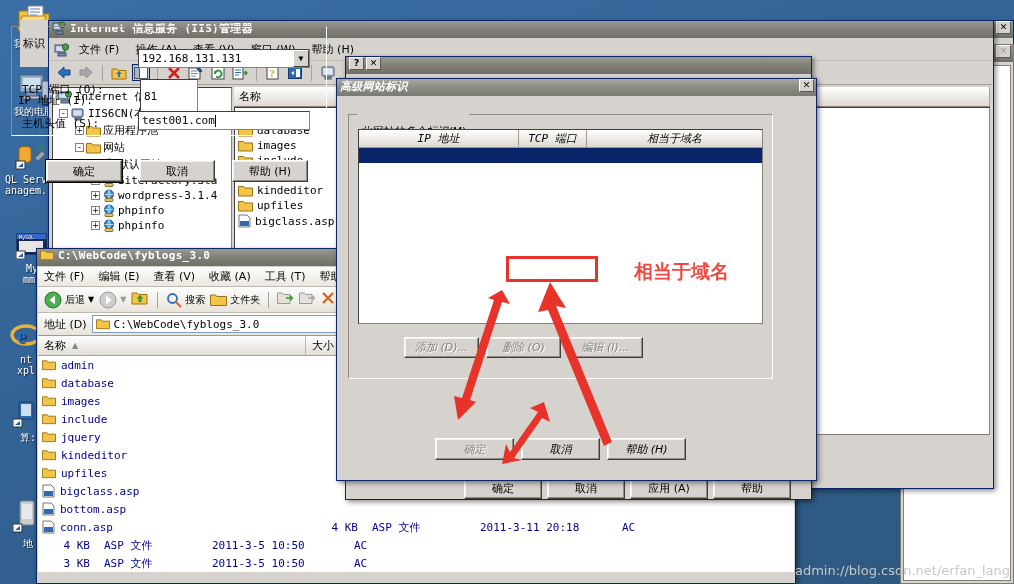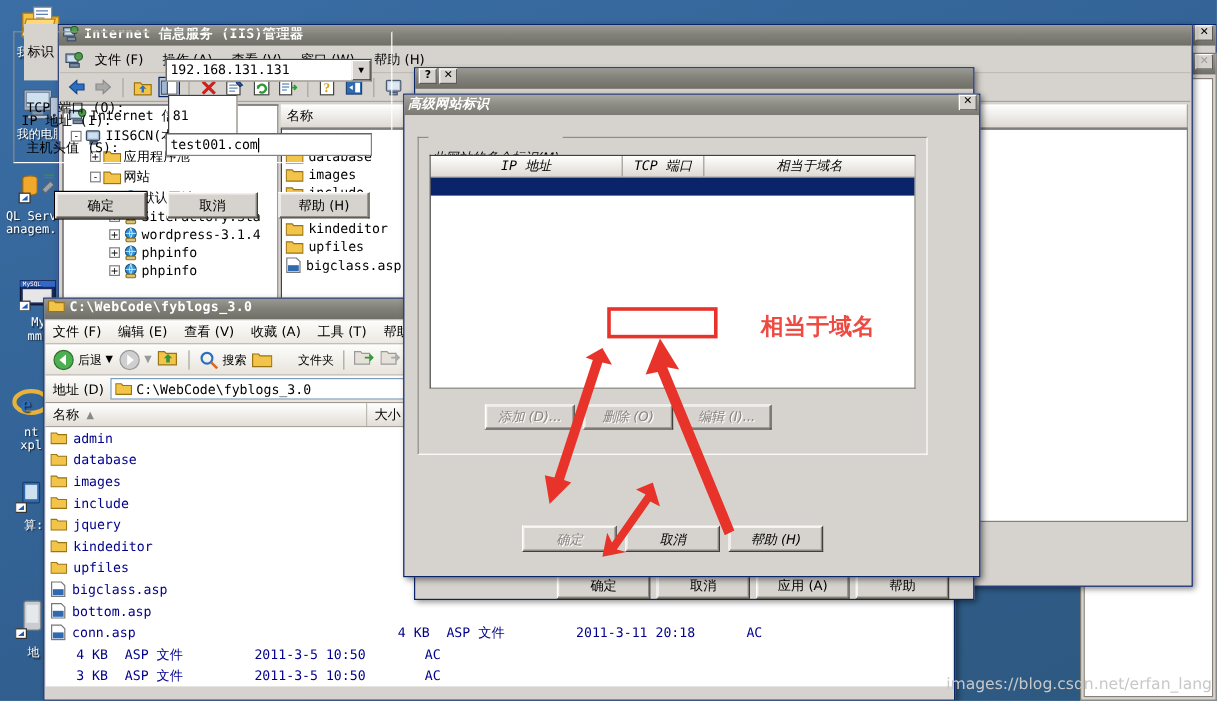--- a/index.html
+++ b/index.html
@@ -541,21 +541,21 @@
         </svg>
       </span>
       <span class="tsep"></span>
       <span style="display:flex;align-items:center;gap:3px;">
         <svg width="16" height="16" viewBox="0 0 16 16">
           <circle cx="6.5" cy="6.5" r="4.5" fill="none" stroke="#2b6fc4" stroke-width="1.8"></circle>
           <path d="M10 10 L15 15" stroke="#d86a1e" stroke-width="2.2"></path>
         </svg>
         <span class="lbl">搜索</span>
       </span>
-      <span style="display:flex;align-items:center;gap:21px;">
+      <span style="display:flex;align-items:center;gap:3px;">
         <svg width="17" height="14" viewBox="0 0 17 14">
           <path d="M0.5 2 h5 l1.3 1.5 H16.5 V12.5 H0.5 Z" fill="#f3c44a" stroke="#9a7410"></path>
         </svg>
         <span class="lbl">文件夹</span>
       </span>
       <span class="tsep"></span>
       <span>
         <svg width="17" height="14" viewBox="0 0 17 14">
           <path d="M0.5 2 h5 l1.3 1.5 H13 V12.5 H0.5 Z" fill="#e6e2d9" stroke="#9a9a9a"></path>
           <path d="M9 7 h6 M13 4.5 l2.5 2.5 -2.5 2.5" fill="none" stroke="#2f9a35" stroke-width="1.4"></path>
@@ -820,13 +820,13 @@
 <svg class="arrowsvg" style="left:440px;top:280px;width:80px;height:200px;" viewBox="0 0 80 200">
   <path d="M62 10 L70 24 L62 22 L30 120 L36 122 L18 140 L14 116 L22 118 L54 20 L48 18 Z" fill="#e8332a"></path>
 </svg>
 <svg class="arrowsvg" style="left:516px;top:282px;width:110px;height:180px;" viewBox="0 0 110 180">
   <path d="M34 0 L50 26 L40 24 L96 160 L88 164 L32 28 L22 30 Z" fill="#e8332a"></path>
 </svg>
 <svg class="arrowsvg" style="left:500px;top:398px;width:60px;height:70px;" viewBox="0 0 60 70">
   <path d="M44 4 L50 24 L42 20 L14 60 L22 62 L2 66 L6 46 L10 54 L38 14 L30 10 Z" fill="#e8332a"></path>
 </svg>
 
-<div class="watermark">images://blog.csdn.net/erfan_lang</div>
+<div class="watermark">admin://blog.csdn.net/erfan_lang</div>
 
 </body></html>

